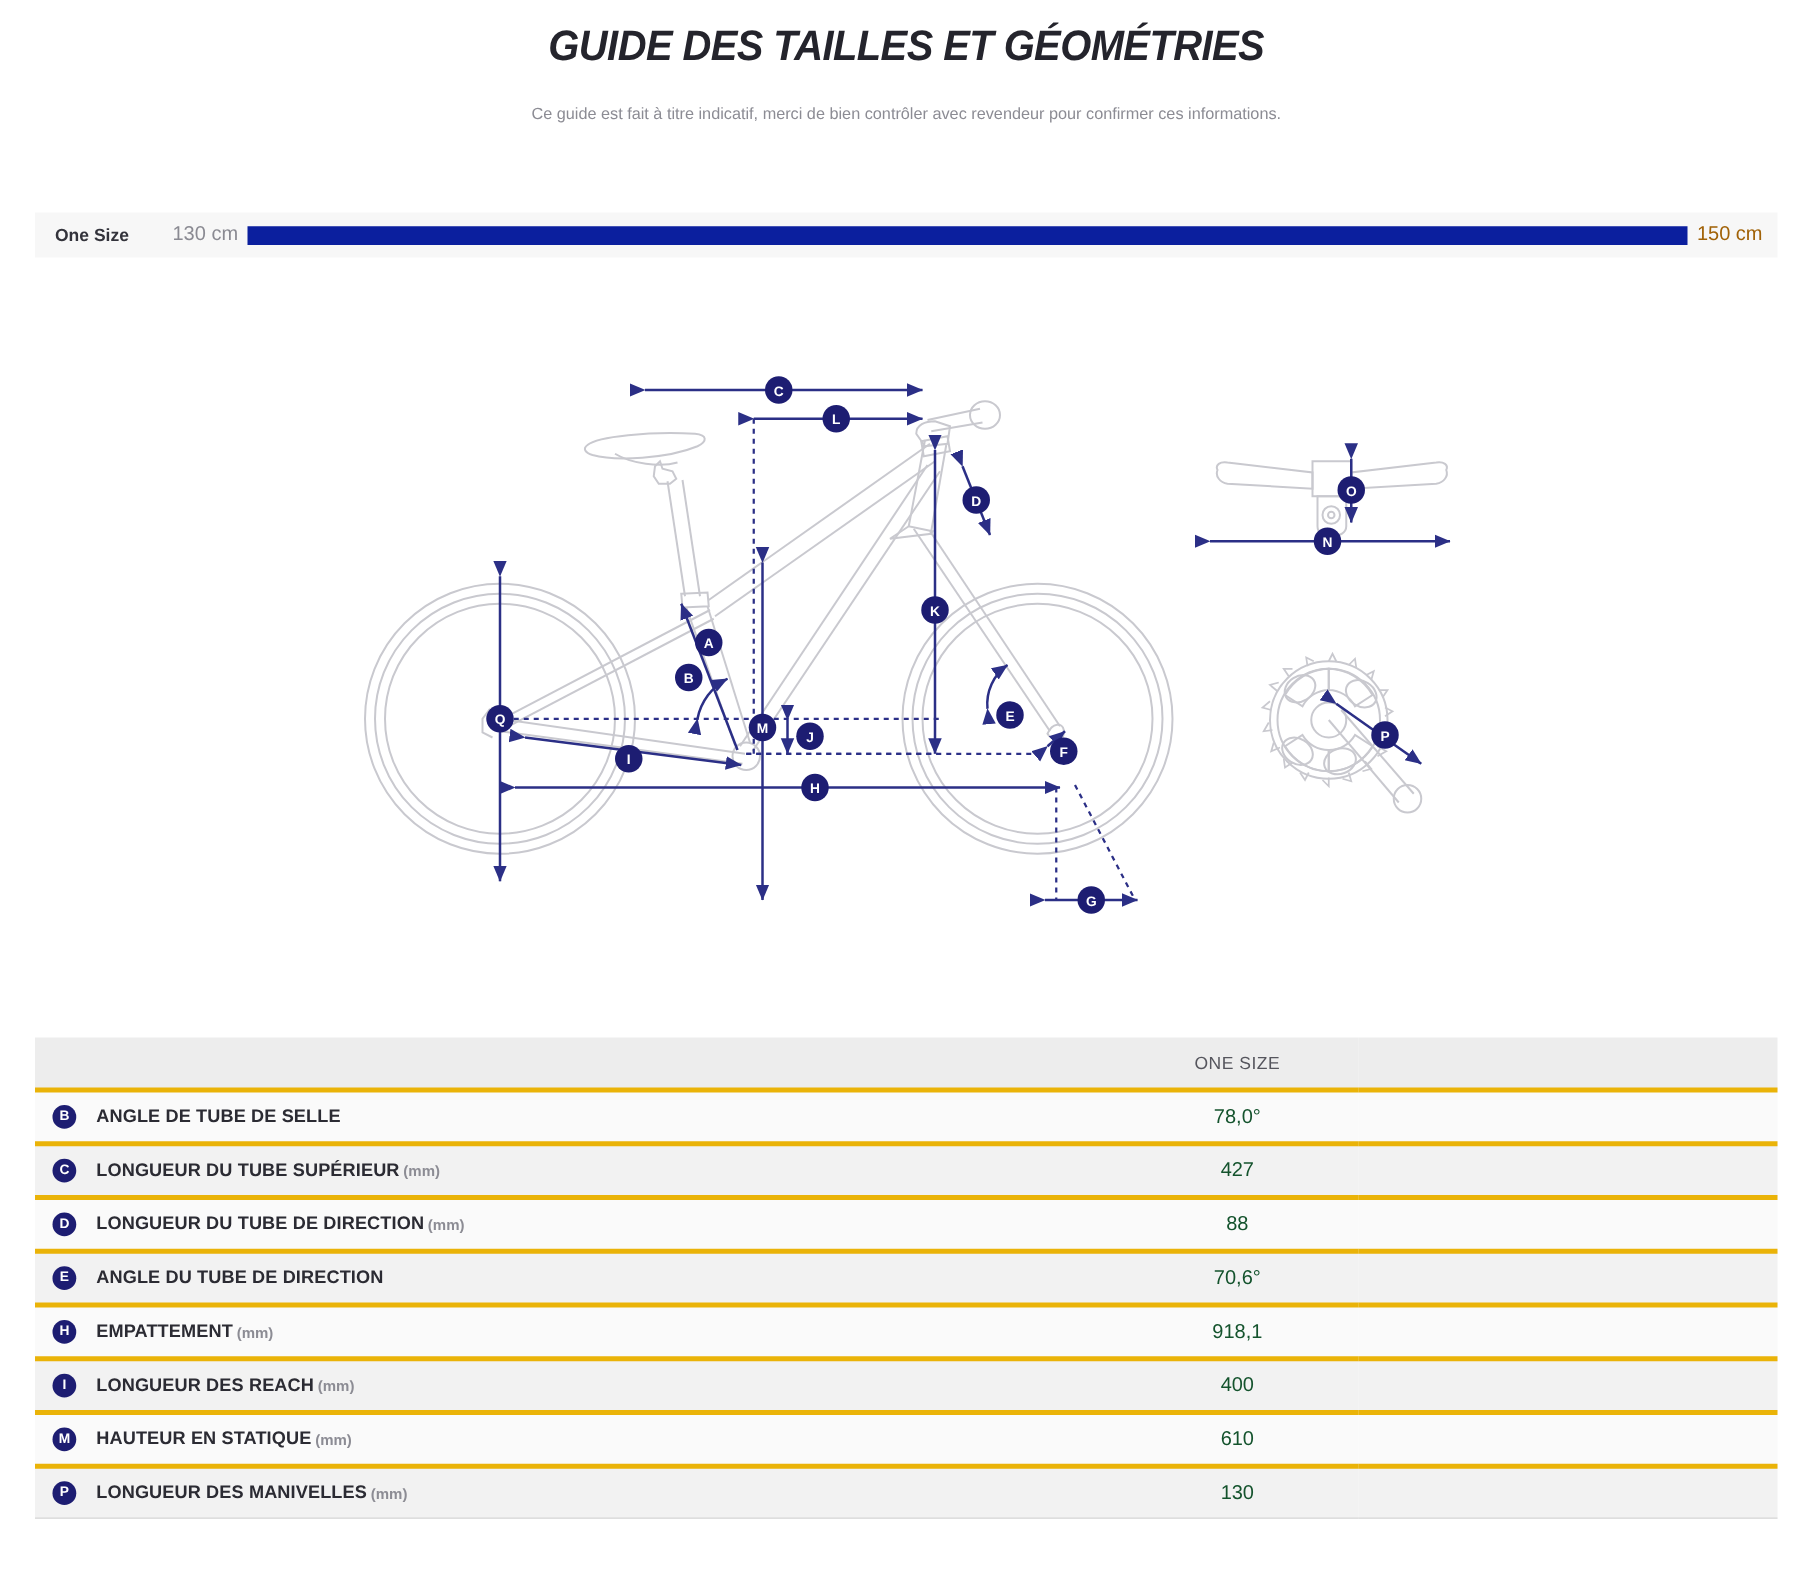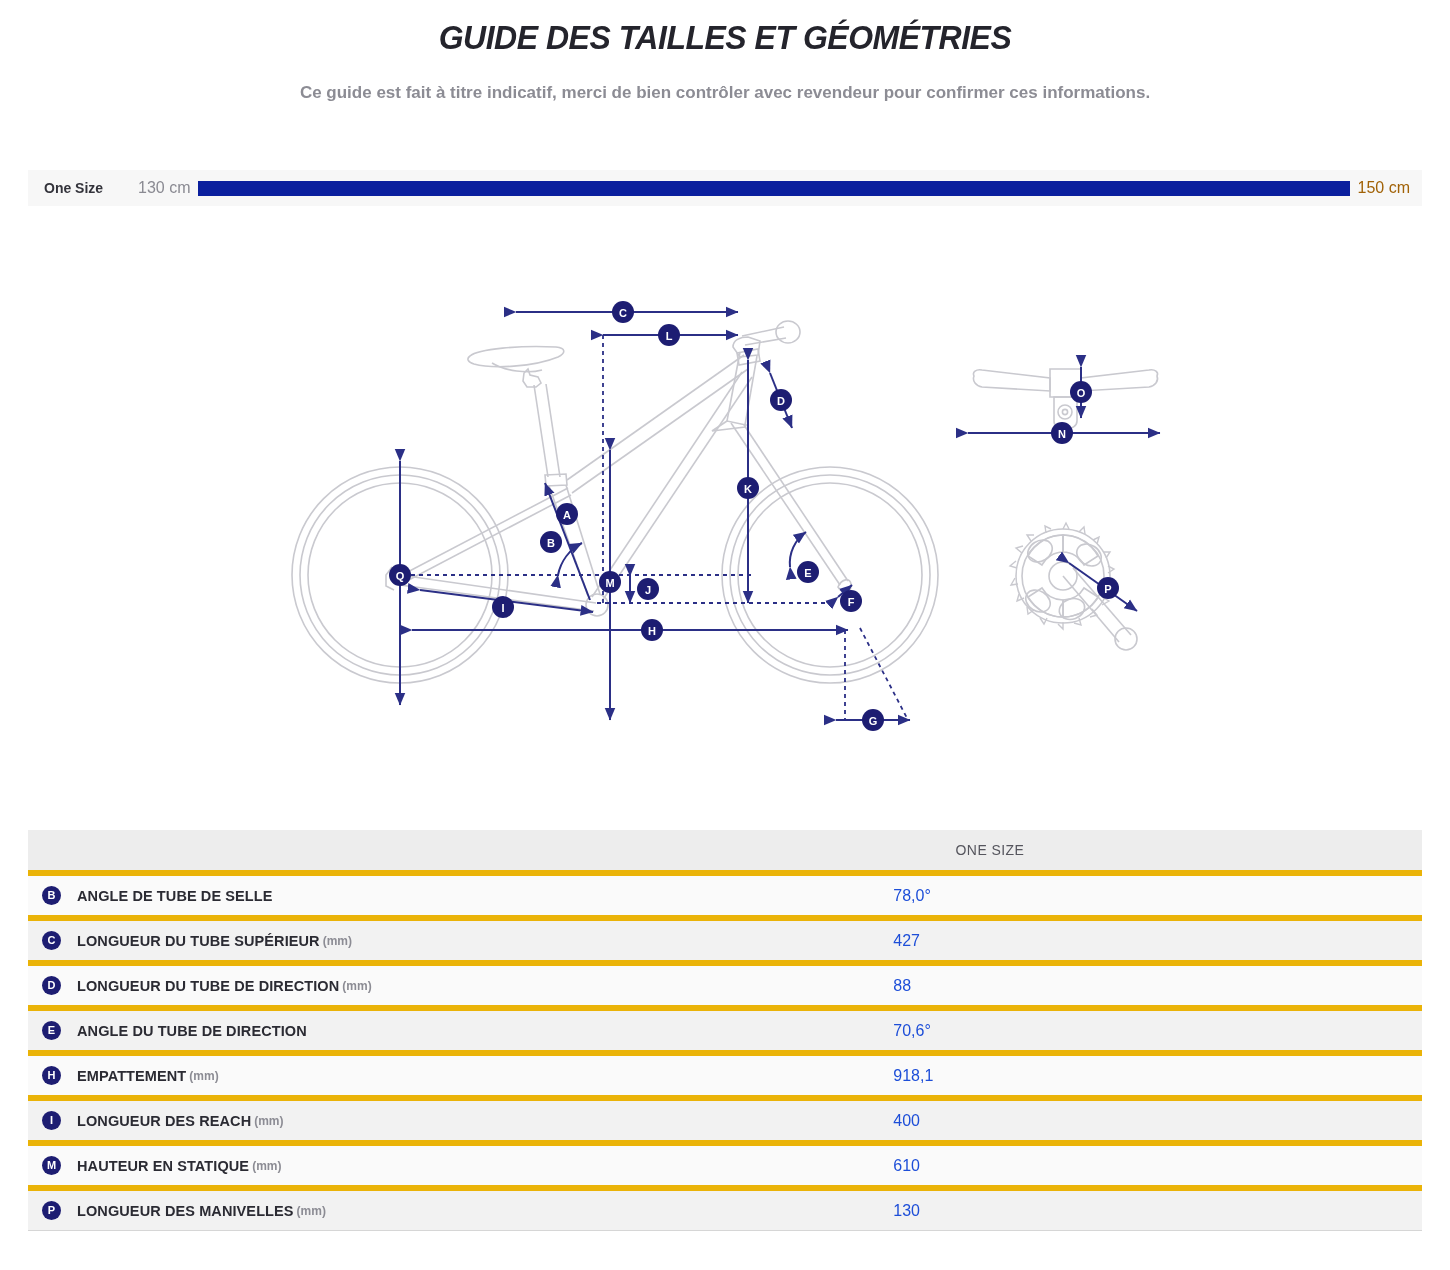--- a/index.html
+++ b/index.html
@@ -24,24 +24,24 @@
     font-weight: bold;
     font-style: italic;
     letter-spacing: -0.5px;
     color: #24242c;
     margin: 18px 0 0 0;
     padding: 0;
     transform: scaleX(0.94);
   }
   .page-subtitle {
     text-align: center;
-    font-size: 17px;
+    font-size: 13px;
     color: #8c8c94;
     margin: 26px 0 0 0;
-    font-weight: bold;
+    font-weight: normal;
   }
 
   
   .size-band {
     position: absolute;
     left: 28px;
     top: 170px;
     width: 1394px;
     height: 36px;
     background: #f7f7f7;
@@ -91,21 +91,21 @@
   .geo-table {
     position: absolute;
     left: 28px;
     top: 830px;
     width: 1394px;
     border-collapse: collapse;
     table-layout: fixed;
   }
   .geo-table th,
   .geo-table td {
-    border-top: 6px solid #eab308;
+    border-top: 4px solid #eab308;
     border-bottom: 1px solid #d6d6d6;
   }
   .geo-table thead th {
     background: #ededed;
     height: 38px;
     font-size: 14px;
     font-weight: normal;
     color: #55555d;
     letter-spacing: 0.4px;
     border-top: none;
@@ -142,22 +142,23 @@
     vertical-align: middle;
   }
   .spec-unit {
     font-size: 12px;
     font-weight: bold;
     color: #8c8c94;
     vertical-align: middle;
     margin-left: 3px;
   }
   td.cell-value {
+    text-align: center;
     font-size: 16px;
-    color: #1d4ed8;
+    color: #14532d;
   }
 </style>
 </head>
 <body>
 
 <h1 class="page-title">GUIDE DES TAILLES ET GÉOMÉTRIES</h1>
 <p class="page-subtitle">Ce guide est fait à titre indicatif, merci de bien contrôler avec revendeur pour confirmer ces informations.</p>
 
 <div class="size-band">
   <div class="size-band-label">One Size</div>

